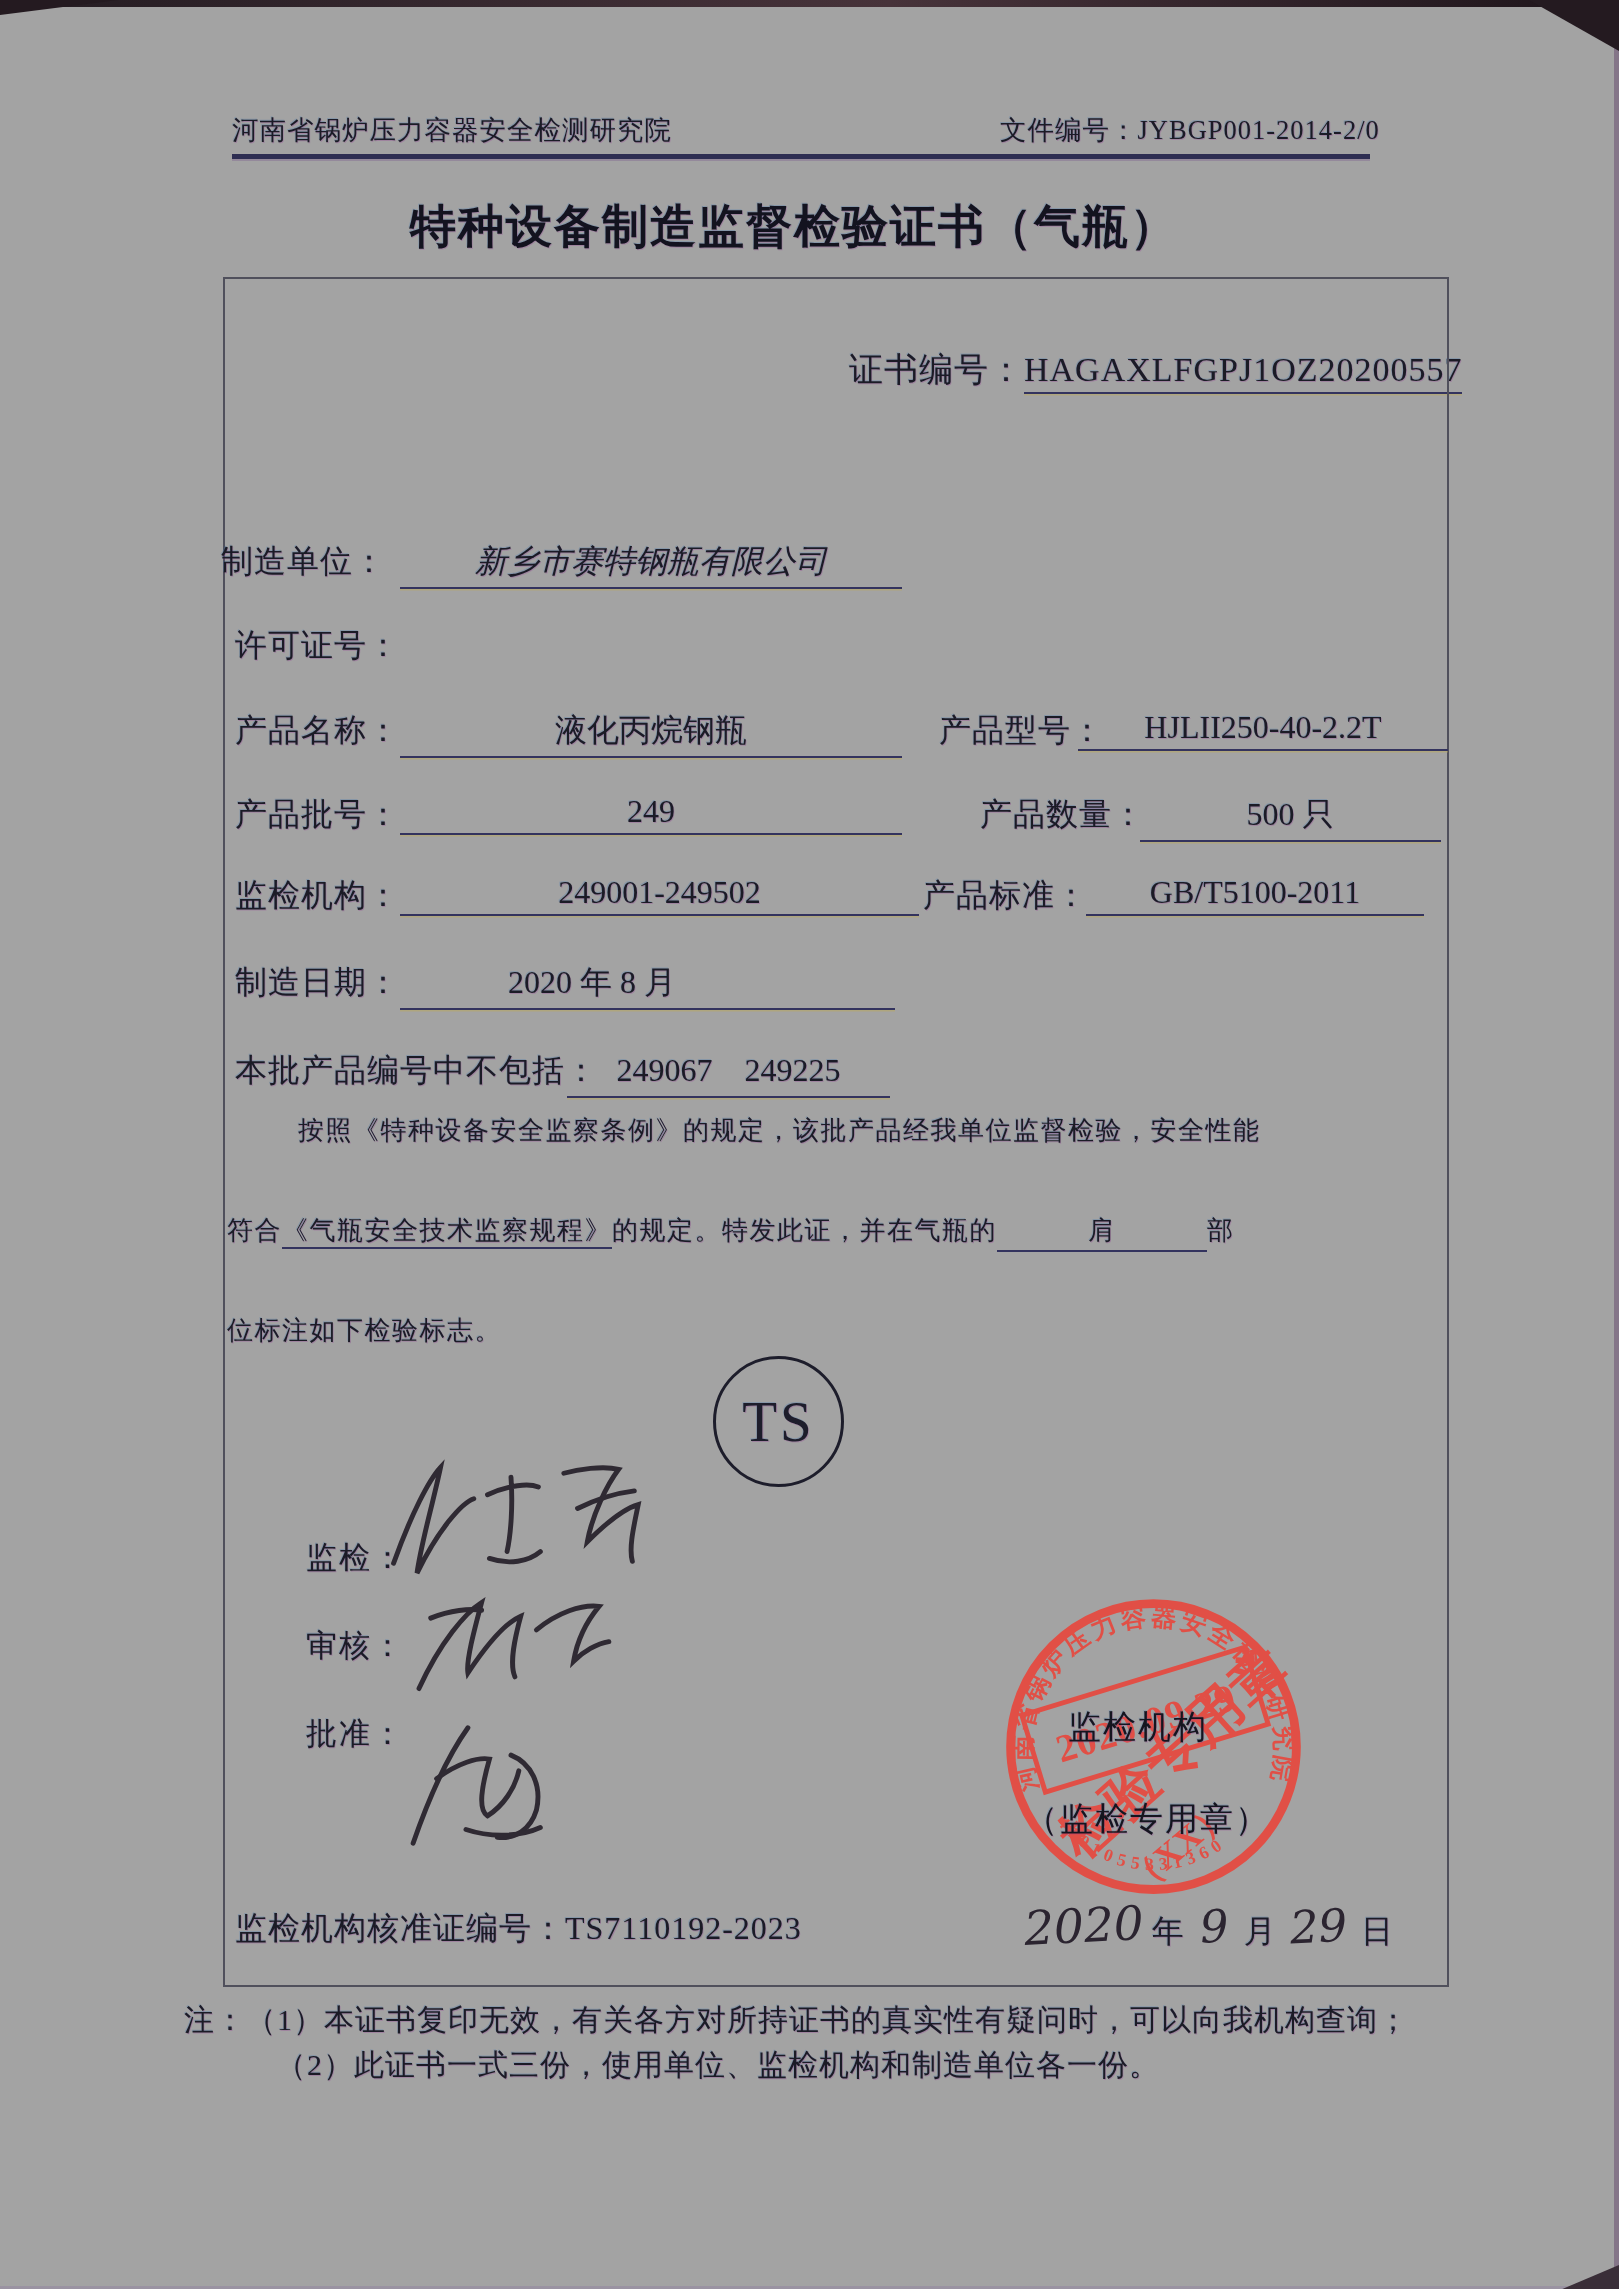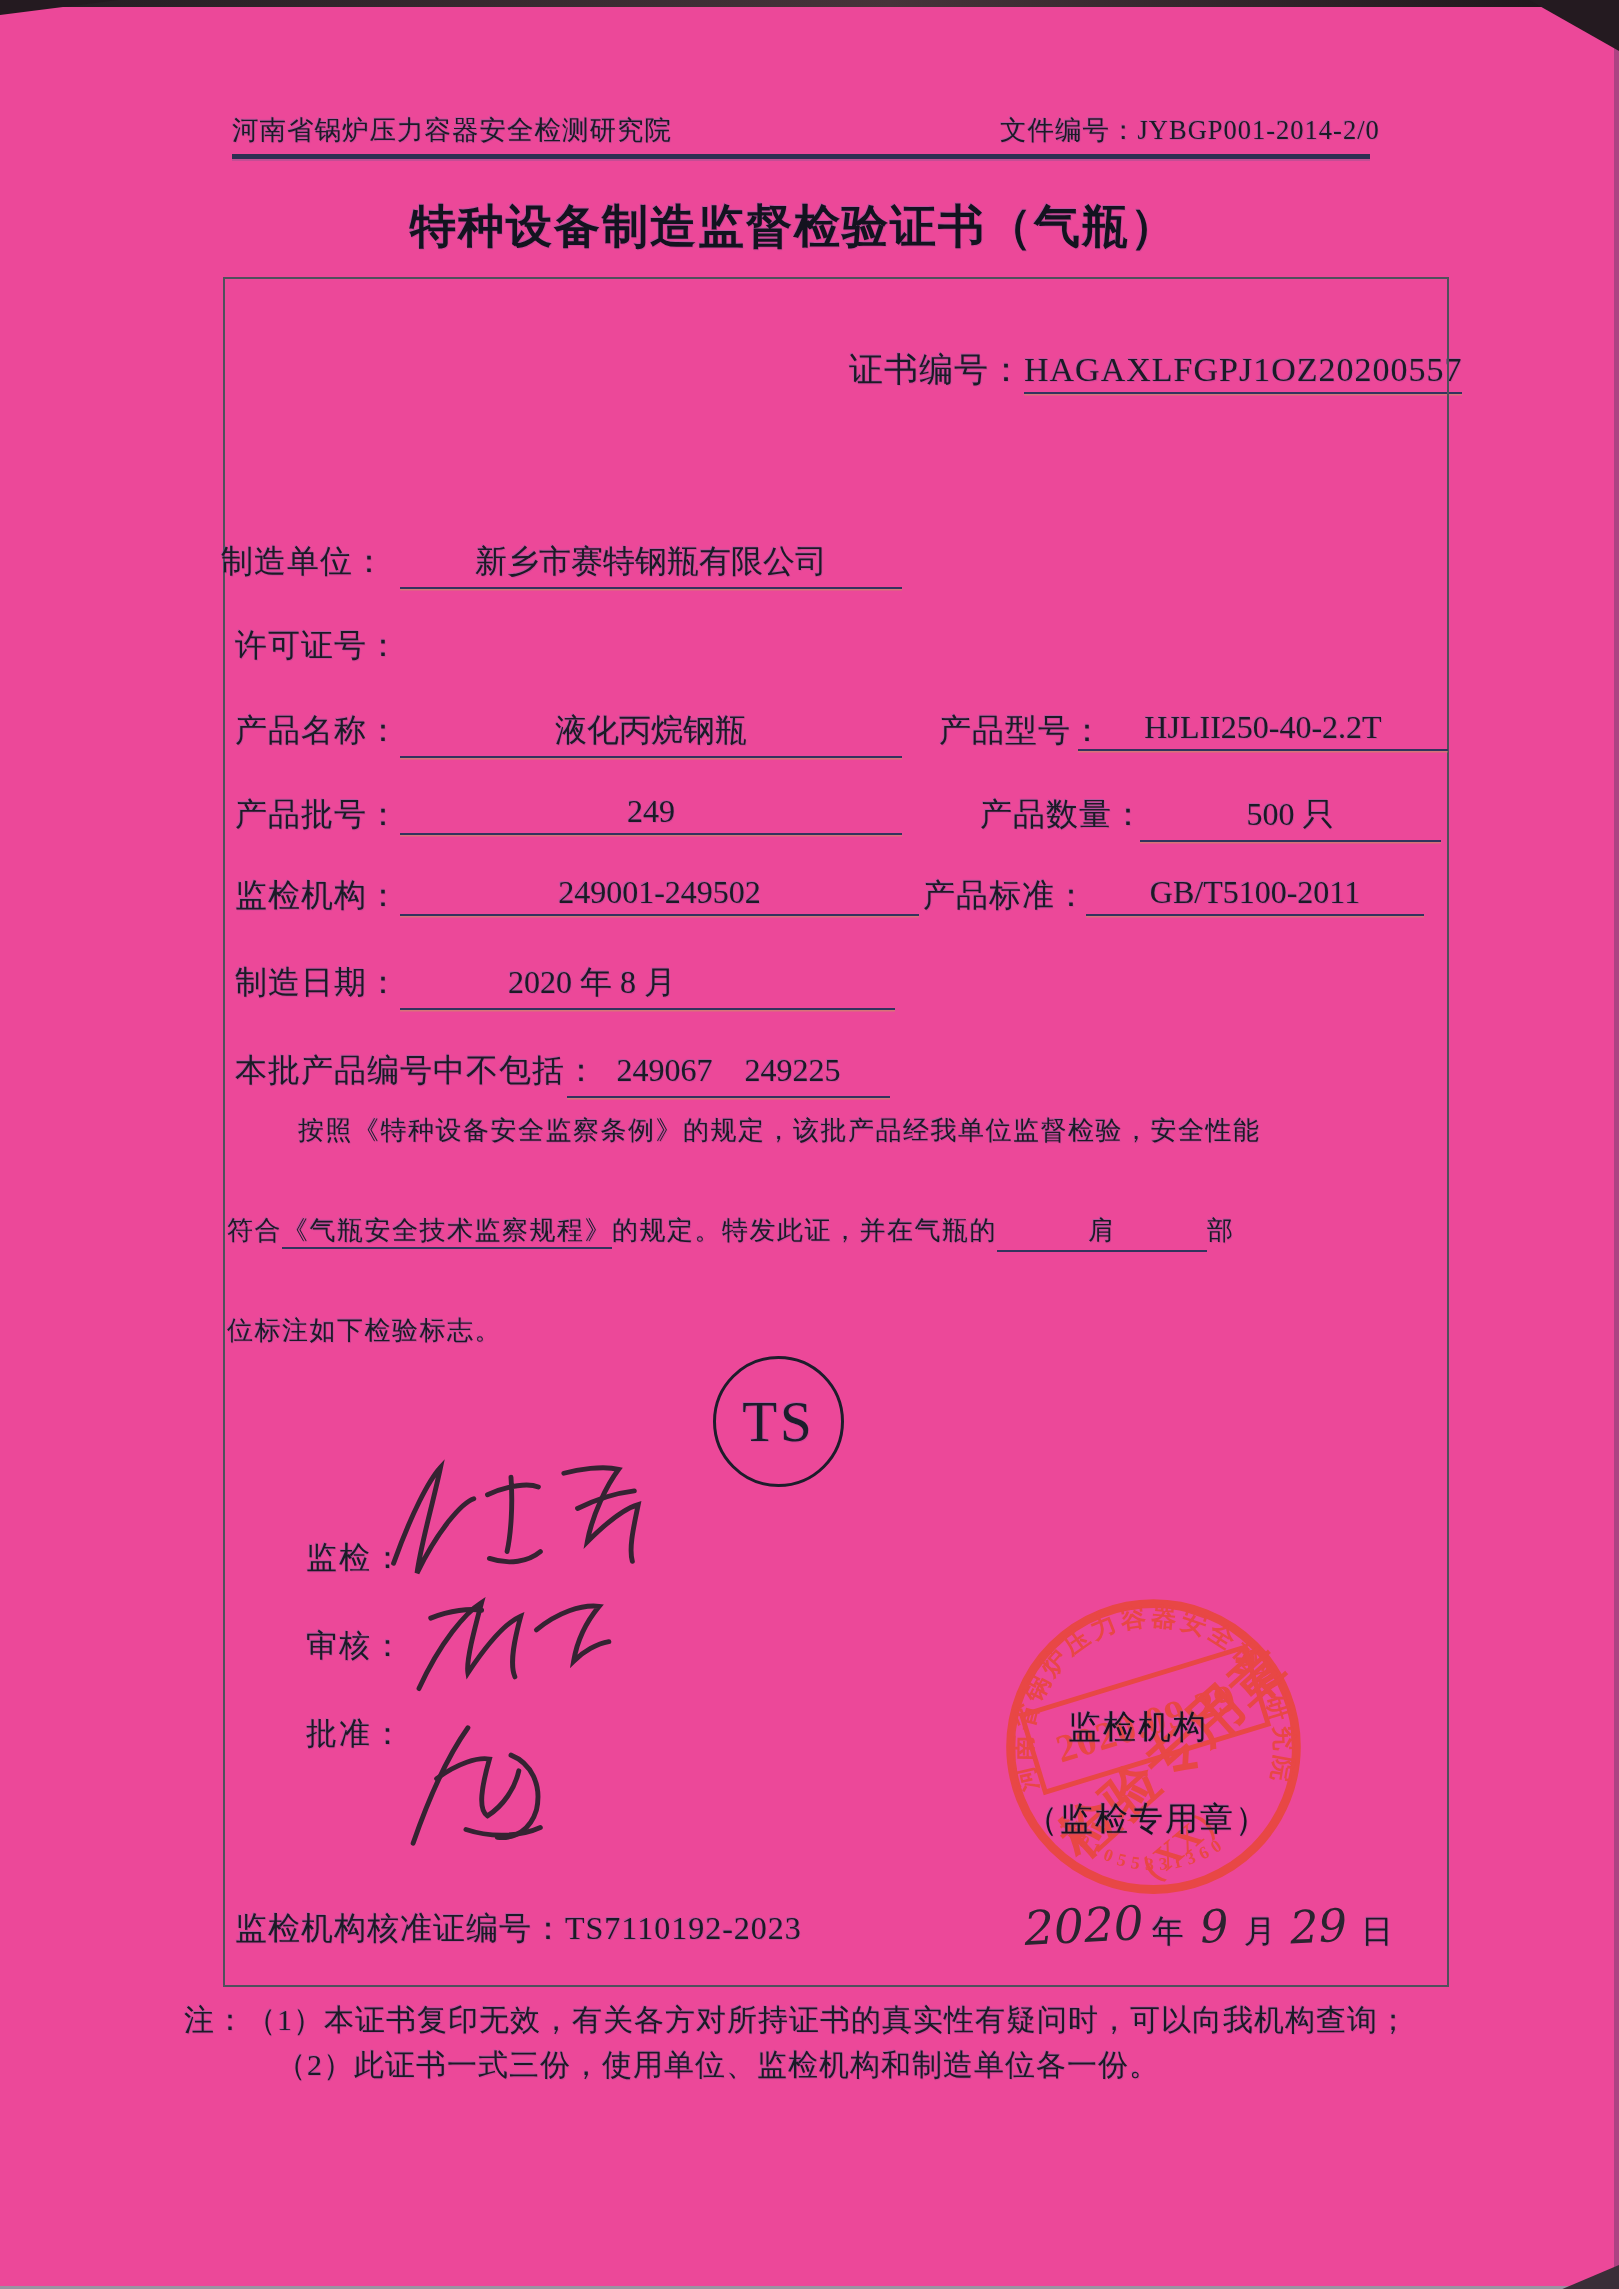--- a/index.html
+++ b/index.html
@@ -1,18 +1,18 @@
 <!DOCTYPE html>
 <html><head>
 <meta charset="utf-8">
 <style>
   html,body{margin:0;padding:0;background:#b9b9c6;}
   .page{
     position:relative; width:1619px; height:2290px; overflow:hidden;
-    background:#ec4899;
+    background:#a3a3a3;
     font-family:"Liberation Serif","DejaVu Serif",serif;
     color:#1b1b26;
   }
   .abs{position:absolute; white-space:nowrap;}
   .scan{text-shadow:0.8px 0.6px 0 rgba(150,60,150,.30), -0.8px -0.6px 0 rgba(60,120,180,.28);}
   
   .edge-top{position:absolute;left:0;top:0;width:1619px;height:6.9px;
     background:linear-gradient(90deg,#241c22,#47333a 55%,#1d141a);}
   .edge-bottom{position:absolute;left:0;bottom:0;width:1619px;height:3.9px;background:#9a93a2;}
   .edge-right{position:absolute;right:0;top:0;width:4.9px;height:2290px;background:rgba(95,62,105,.45);}
@@ -70,21 +70,21 @@
 
   <div class="abs title scan" style="left:0;top:196px;width:1588px;text-align:center;">特种设备制造监督检验证书（气瓶）</div>
 
   <div class="abs" style="left:849px;top:347px;">
     <span class="cert-no scan">证书编号：</span><span class="uline cert-no scan" style="min-width:402px;">HAGAXLFGPJ1OZ20200557</span>
   </div>
 
   <div class="cert-box"></div>
 
   <div class="abs f-label scan" style="left:221px;top:540px;font-family:Liberation Mono, monospace;">制造单位：</div>
-  <div class="abs" style="left:400px;top:540px;"><span class="uline f-value scan" style="width:502px;">新乡市赛特钢瓶有限公司</span></div>
+  <div class="abs" style="left:400px;top:540px;font-style:italic;"><span class="uline f-value scan" style="width:502px;">新乡市赛特钢瓶有限公司</span></div>
 
   <div class="abs f-label scan" style="left:235px;top:624px;">许可证号：</div>
 
   <div class="abs f-label scan" style="left:235px;top:709px;">产品名称：</div>
   <div class="abs" style="left:400px;top:709px;"><span class="uline f-value scan" style="width:502px;">液化丙烷钢瓶</span></div>
   <div class="abs f-label scan" style="left:939px;top:709px;">产品型号：</div>
   <div class="abs" style="left:1078px;top:709px;"><span class="uline f-value scan" style="width:370px;">HJLII250-40-2.2T</span></div>
 
   <div class="abs f-label scan" style="left:235px;top:793px;">产品批号：</div>
   <div class="abs" style="left:400px;top:793px;"><span class="uline f-value scan" style="width:502px;">249</span></div>

